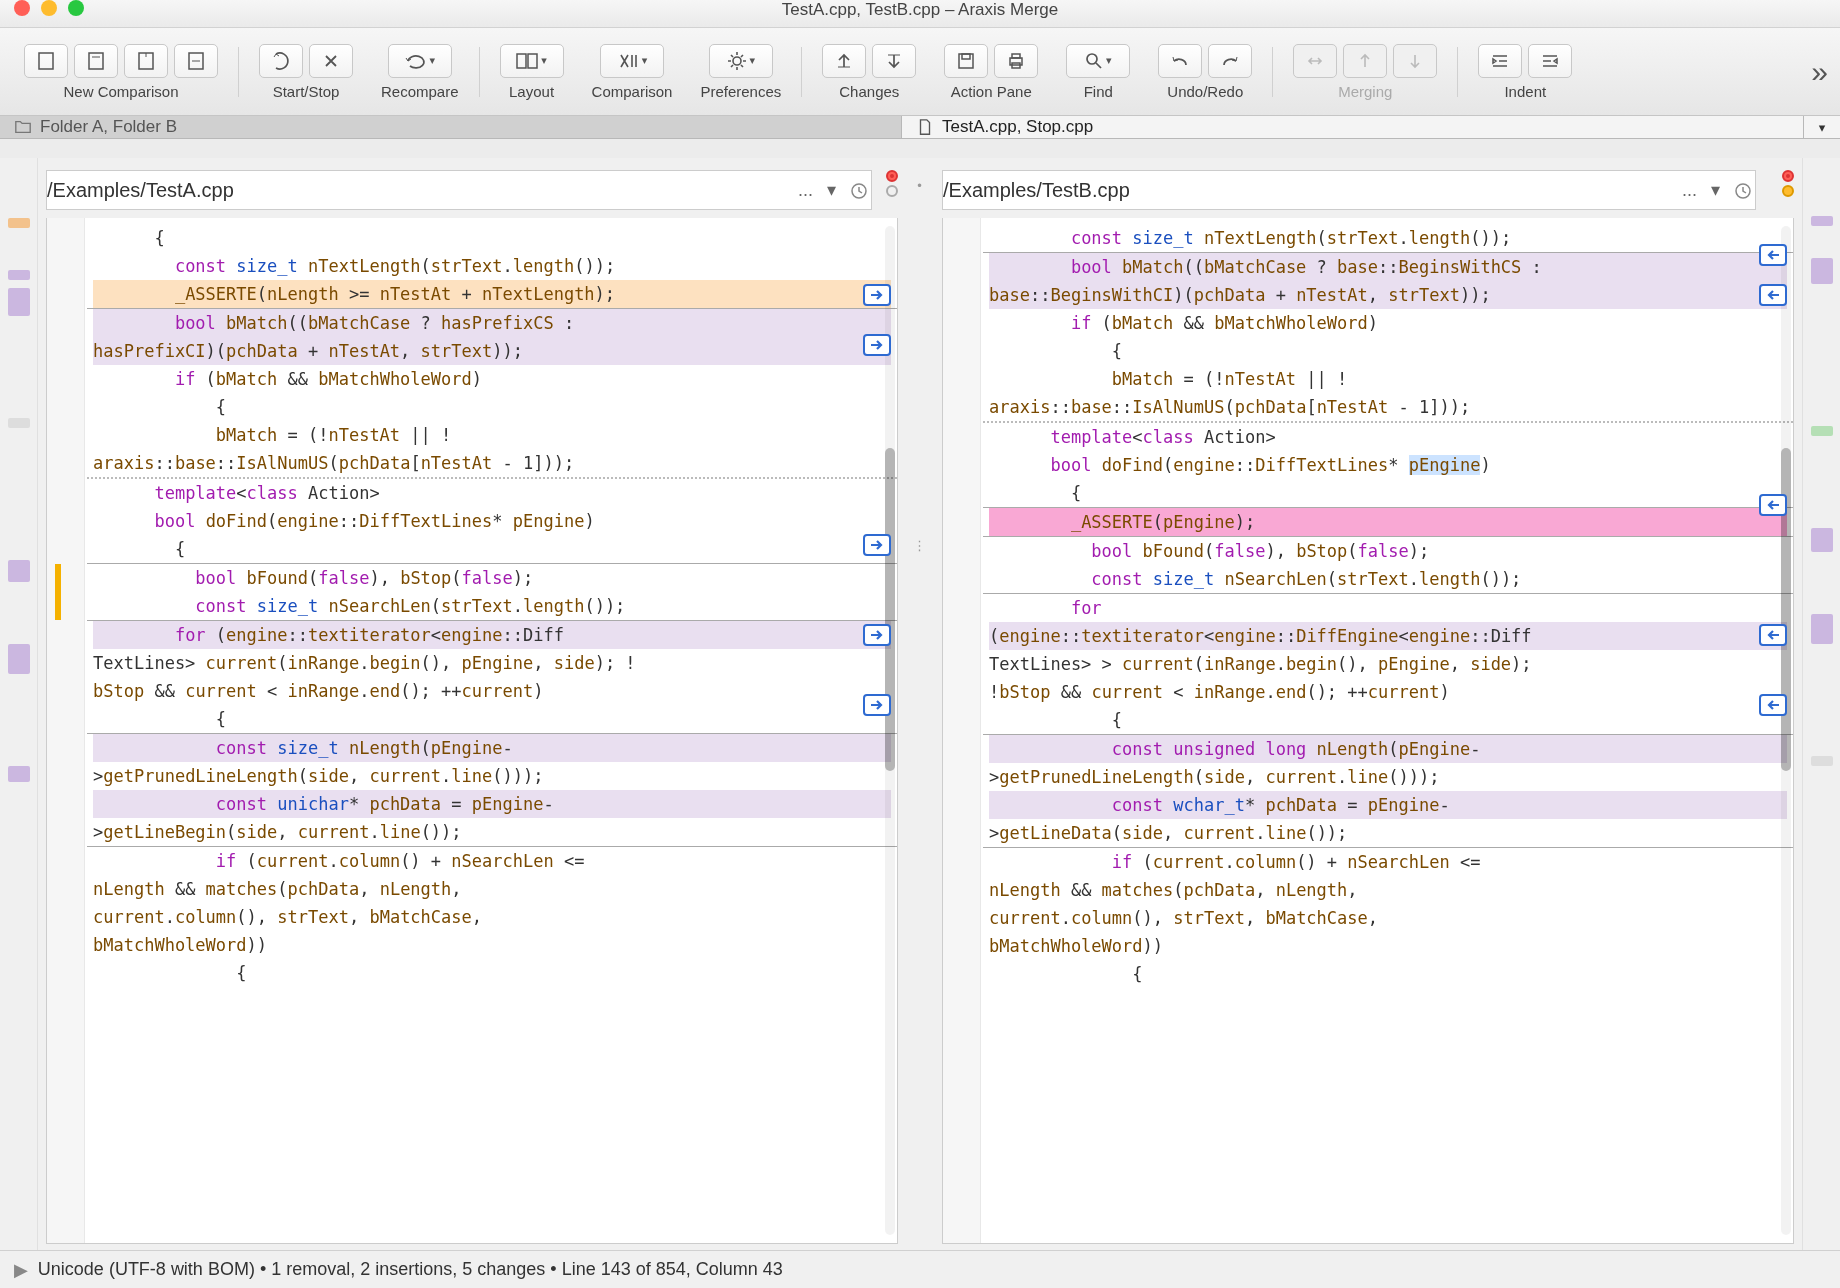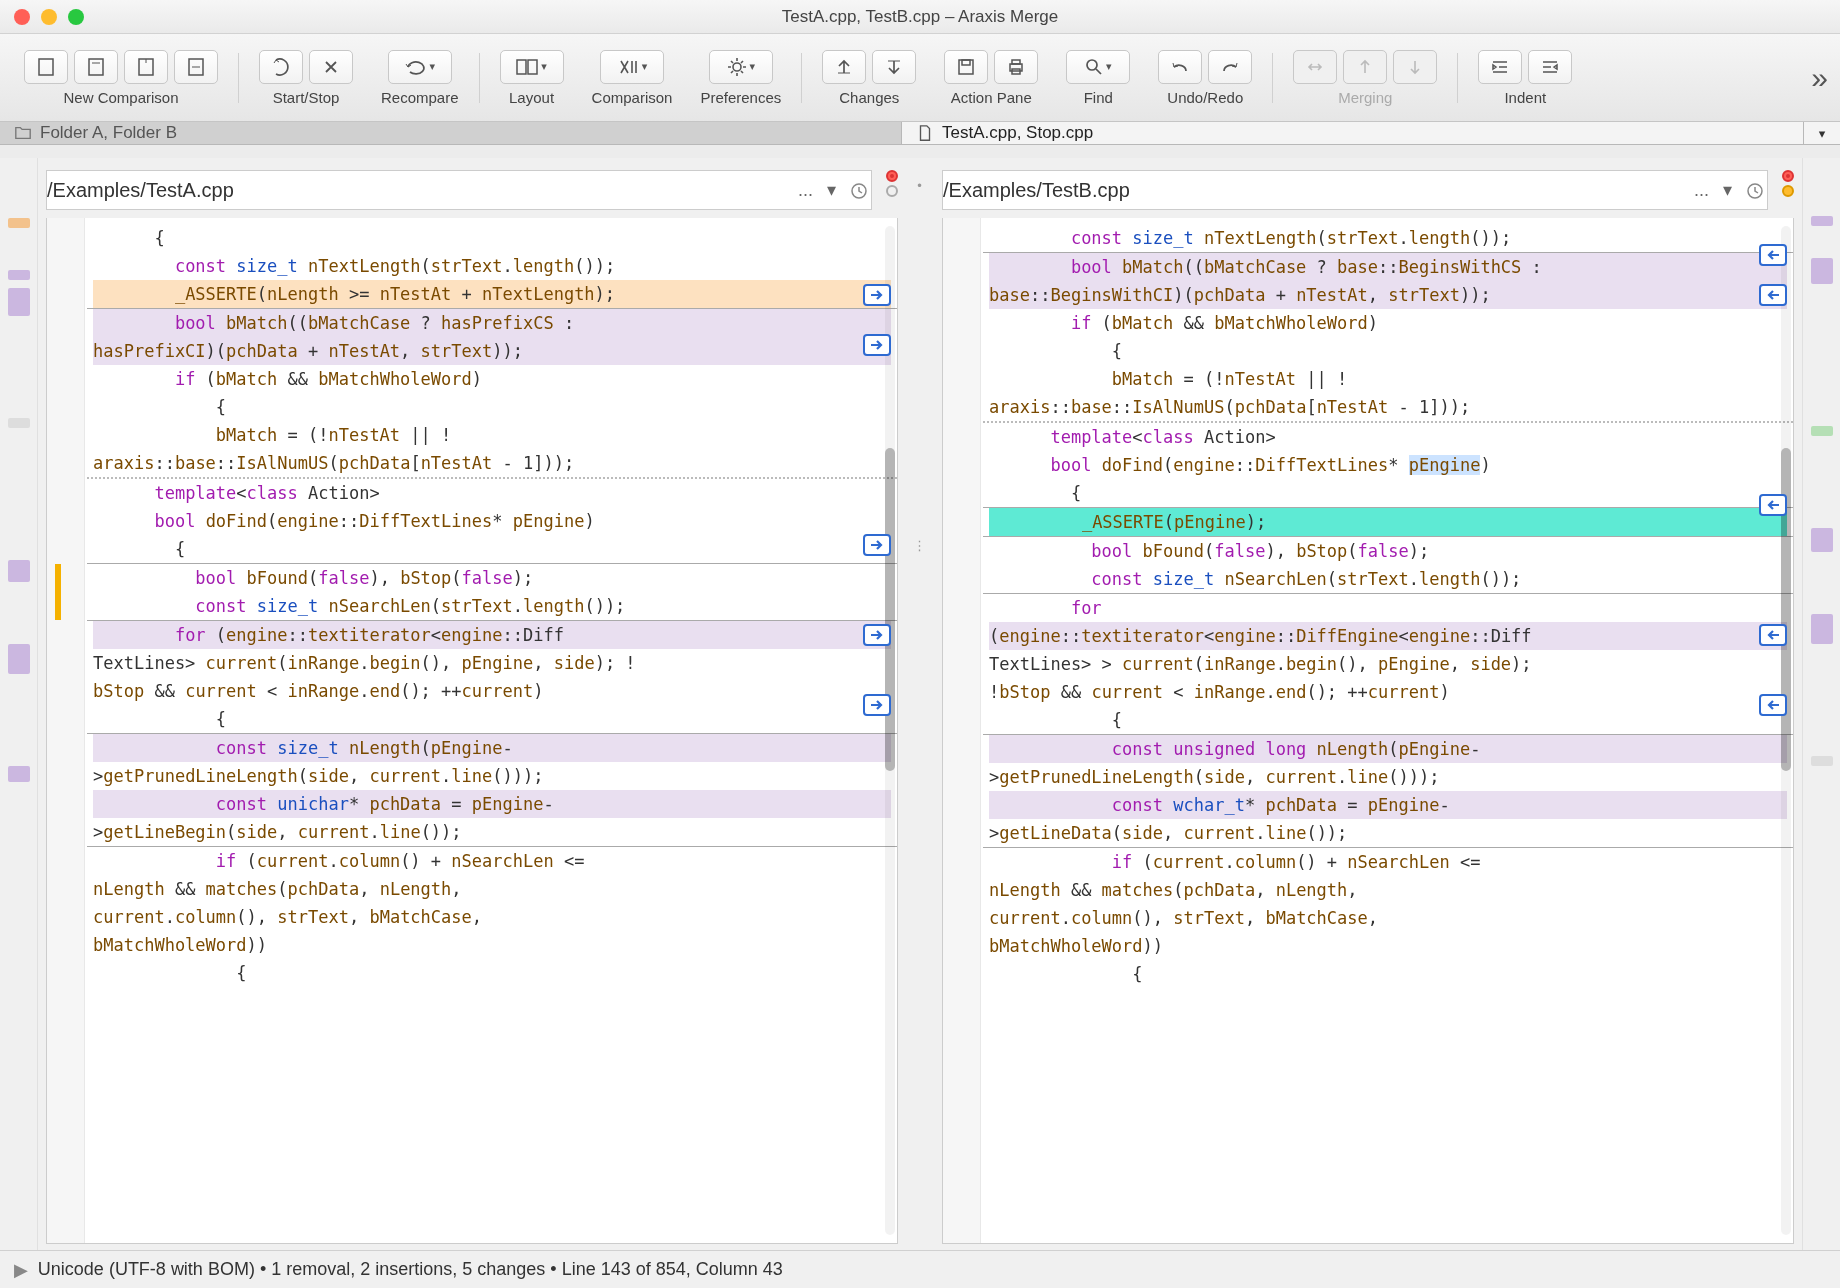--- a/index.html
+++ b/index.html
@@ -7,24 +7,24 @@
     font-family: -apple-system, "Helvetica Neue", Arial, sans-serif;
     font-size: 13px;
     color:#333;
     background:#ececec;
     width:1840px; height:1288px;
     overflow:hidden;
     position:relative;
   }
   
   .titlebar {
-    height:34px;
+    height:28px;
     background:linear-gradient(#f6f6f6,#eaeaea);
     border-bottom:1px solid #d2d2d2;
-    display:flex; align-items:center;
+    display:flex; align-items:flex-start;
     position:relative;
     font-size:17px;
   }
   .traffic { display:flex; gap:11px; margin-left:14px;}
   .tlight{width:16px;height:16px;border-radius:50%;}
   .red{background:#ff5f57;} .yellow{background:#febc2e;} .green{background:#28c840;}
   .title-text{ position:absolute; left:0; right:0; text-align:center; color:#444;}
   
   .toolbar{
     height:88px;
@@ -98,21 +98,21 @@
     flex:1; background:#fff; border:1px solid #ccc; border-top:none;
     font-family: Menlo, Monaco, Consolas, monospace;
     font-size:17px; line-height:28px;
     position:relative; overflow:hidden;
     margin-top:8px;
   }
   .code pre{padding:6px 6px 6px 46px; white-space:pre;}
   .code .edge{position:absolute;left:0;top:0;bottom:0;width:38px;background:#f6f6f6;border-right:1px solid #e8e8e8;}
   .hl-del{background:#fde1c0;}
   .hl-chg{background:#e9dff0;}
-  .hl-ins{background:#5eead4;padding-left:11px;}
+  .hl-ins{background:#f9a8d4;}
   .hl-sel{background:#cce3ff;}
   .kw{color:#a21caf;}
   .ty{color:#1a4fbf;}
   .id{color:#7a4a00;}
   .arrow{
     position:absolute;
     right:6px;
     width:28px;height:22px;border:2px solid #2e6ad1;border-radius:4px;
     display:flex;align-items:center;justify-content:center;
     background:#fff;
@@ -451,21 +451,21 @@
         </div>
       </div>
   </div>
 
   <div class="divider" style="position:relative">
     <span class="ellipsesv" style="top:20px">•</span>
     <span class="ellipsesv" style="top:380px">⋮</span>
   </div>
 
   <div class="pane">
-    <div style="display:flex;align-items:flex-start;gap:4px;text-align:center;">
+    <div style="display:flex;align-items:flex-start;gap:16px;text-align:center;">
       <div class="filehdr" style="flex:1">
         <span>/Examples/TestB.cpp</span>
         <span class="spacer"></span>
         <span class="hdrbtn">...</span>
         <span class="hdrbtn">▾</span>
         <span class="hdrbtn"><svg width="18" height="18" style="vertical-align:middle">
               <circle cx="9" cy="9" r="7" fill="none" stroke="#888" stroke-width="1.5"></circle>
               <path d="M9 5v4l3 2" stroke="#888" stroke-width="1.5" fill="none"></path>
             </svg></span>
       </div>

